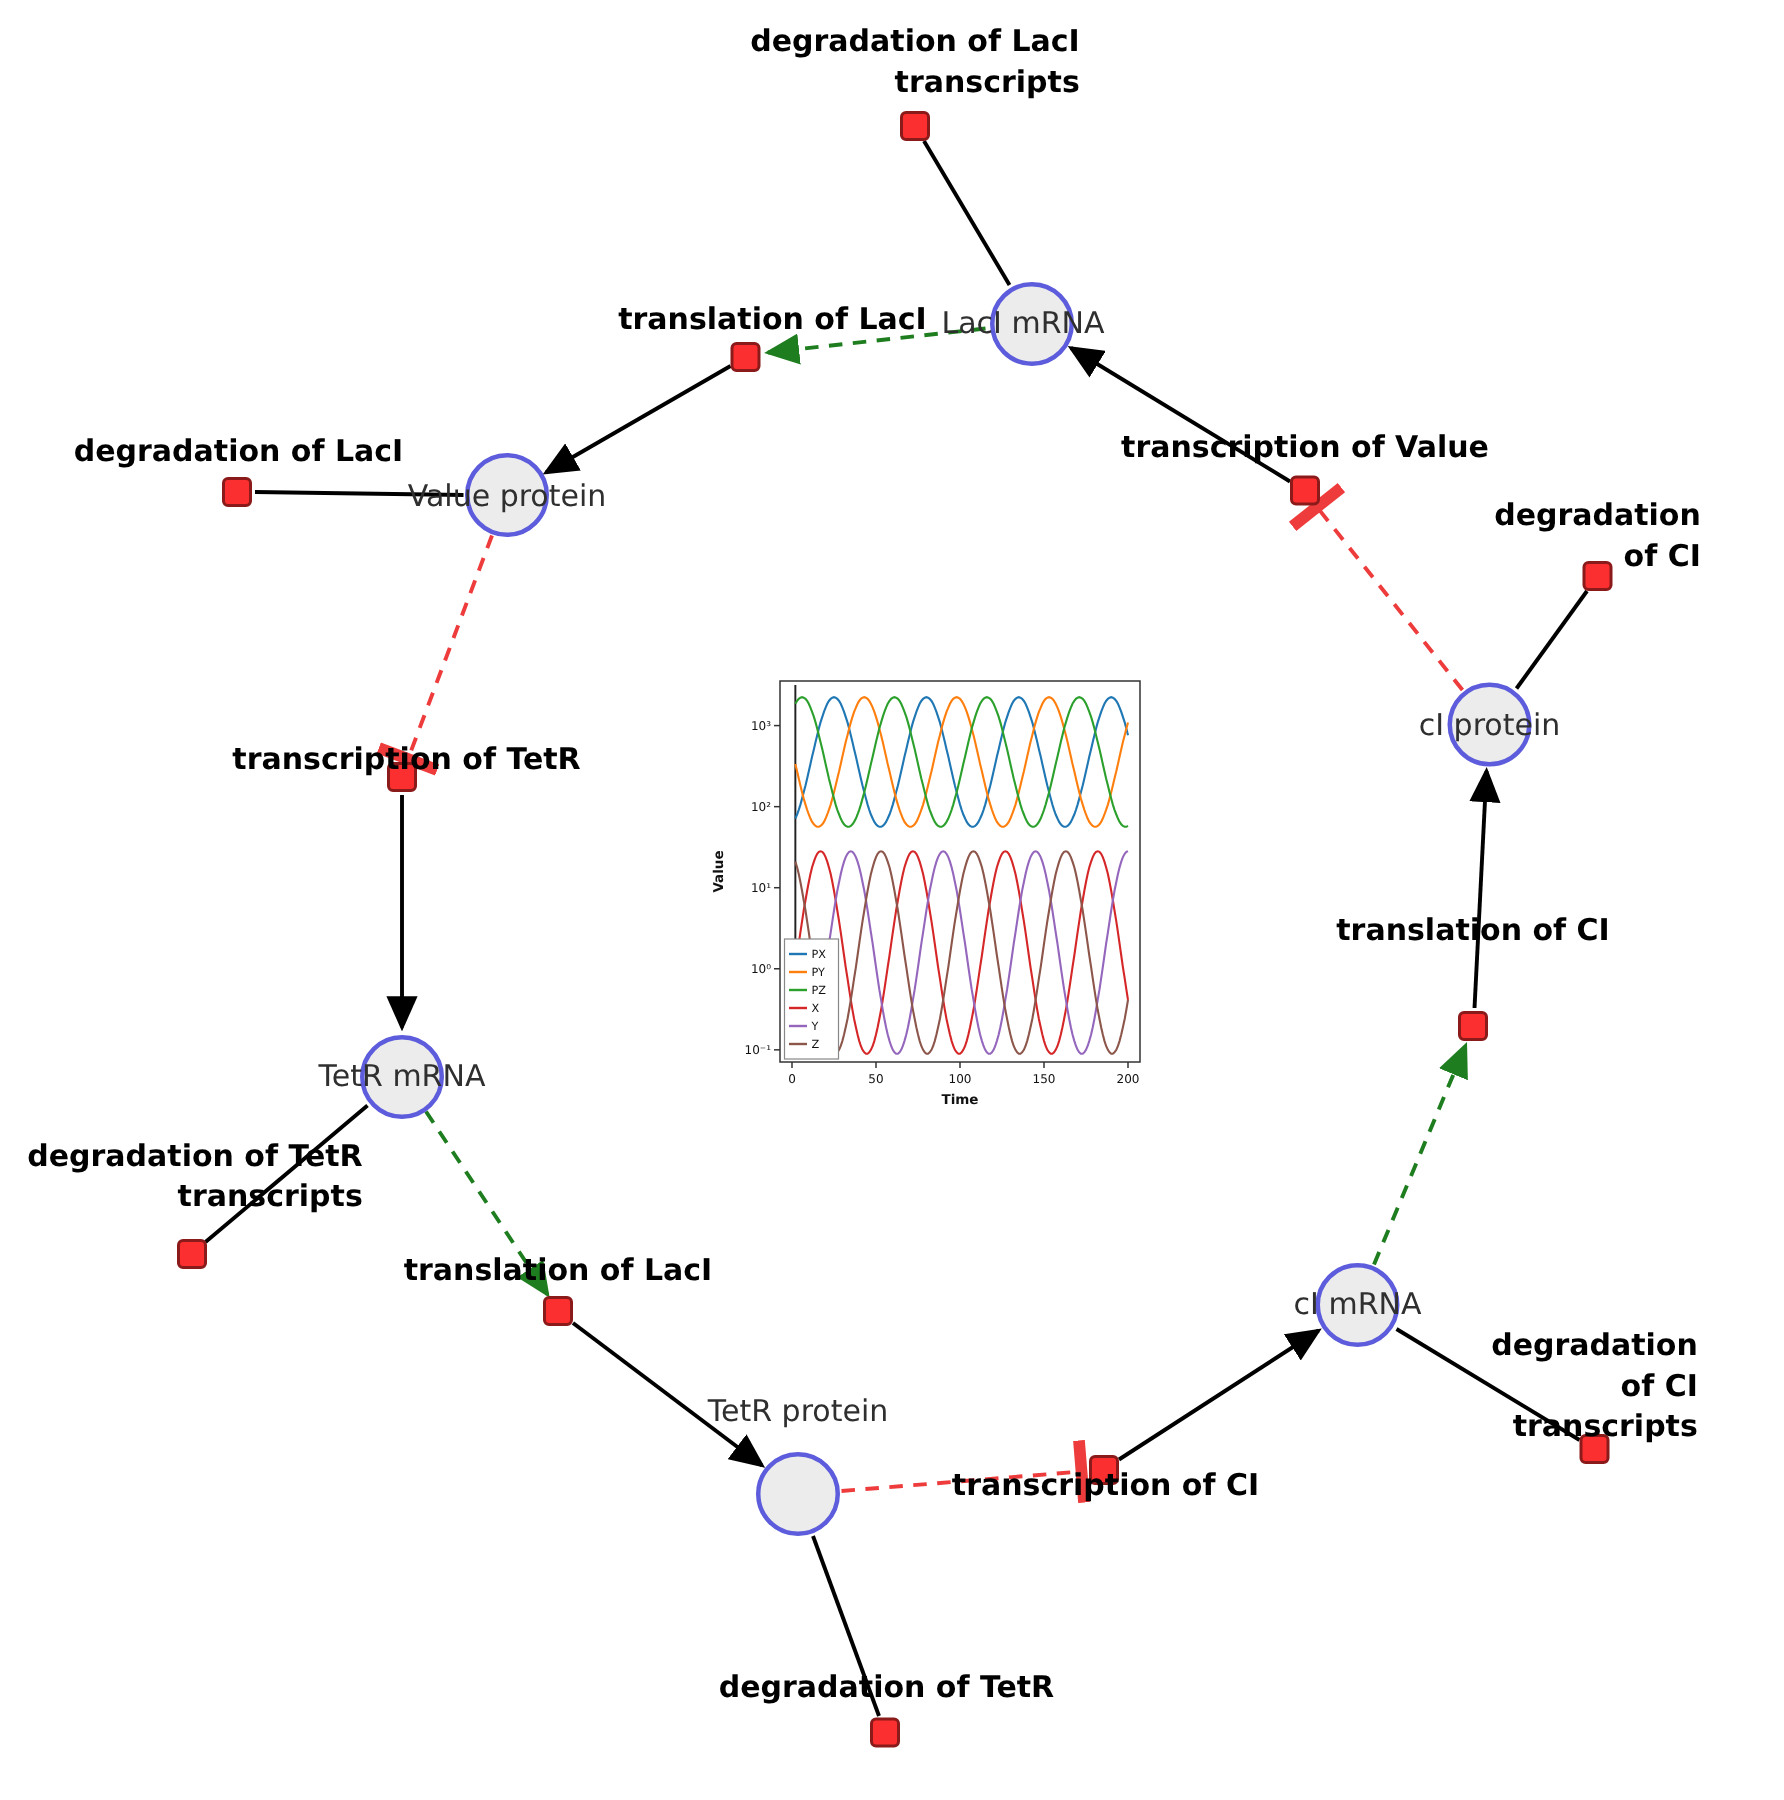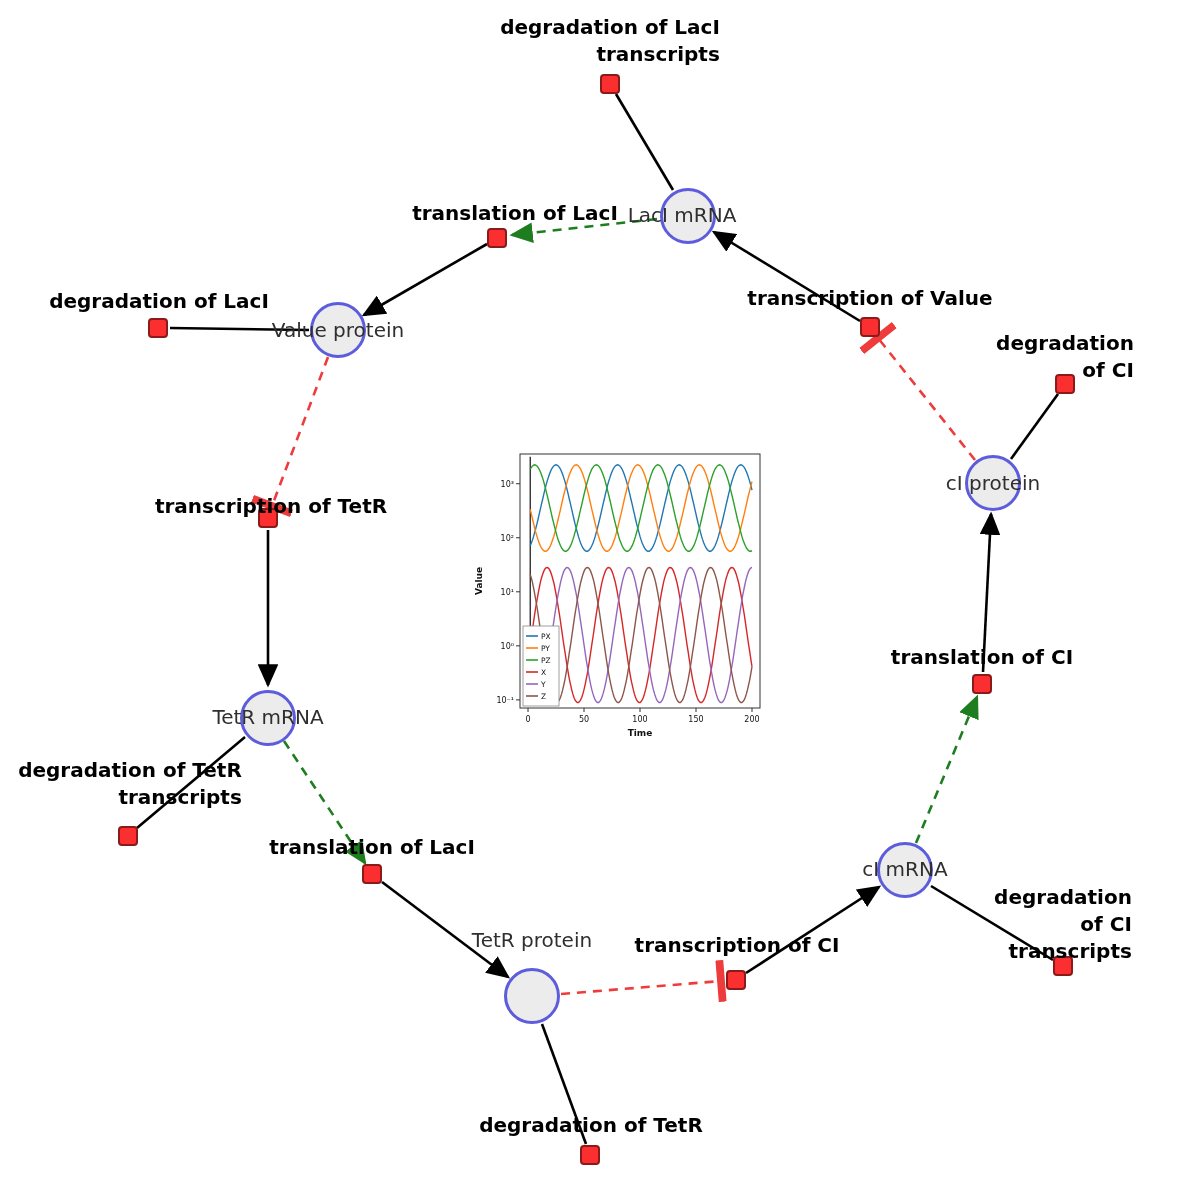--- a/index.html
+++ b/index.html
@@ -88,27 +88,27 @@
   <div class="slabel" style="left:905px;top:869px;">cI mRNA</div>
   <div class="slabel" style="left:993px;top:483px;">cI protein</div>
 
   <div class="rlabel" style="left:610px;top:41px;">degradation of LacI
 transcripts</div>
   <div class="rlabel" style="left:515px;top:213px;">translation of LacI</div>
   <div class="rlabel" style="left:870px;top:298px;">transcription of Value</div>
   <div class="rlabel" style="left:159px;top:301px;">degradation of LacI</div>
   <div class="rlabel" style="left:1065px;top:357px;">degradation of CI</div>
   <div class="rlabel" style="left:271px;top:492px;margin-top:14px;">transcription of TetR</div>
-  <div class="rlabel" style="left:982px;top:657px;">translation of CI</div>
+  <div class="rlabel" style="left:982px;top:620px;">translation of CI</div>
   <div class="rlabel" style="left:130px;top:784px;">degradation of TetR
 transcripts</div>
   <div class="rlabel" style="left:372px;top:847px;">translation of LacI</div>
   <div class="rlabel" style="left:1063px;top:924px;">degradation of CI
 transcripts</div>
-  <div class="rlabel" style="left:737px;top:945px;">transcription of CI</div>
+  <div class="rlabel" style="left:737px;top:990px;">transcription of CI</div>
   <div class="rlabel" style="left:591px;top:1125px;">degradation of TetR</div>
 
   <div id="chart-box">
     <svg id="chart-svg">
         <rect x="50" y="14" width="240" height="254" fill="none" stroke="#333" stroke-width="1"></rect>
         <line x1="46" y1="259.8936170212766" x2="50" y2="259.8936170212766" stroke="#333" stroke-width="1"></line>
         <text x="44" y="262.8936170212766" text-anchor="end" font-size="8" fill="#111">10⁻¹</text>
         <line x1="46" y1="205.85106382978722" x2="50" y2="205.85106382978722" stroke="#333" stroke-width="1"></line>
         <text x="44" y="208.85106382978722" text-anchor="end" font-size="8" fill="#111">10⁰</text>
         <line x1="46" y1="151.80851063829786" x2="50" y2="151.80851063829786" stroke="#333" stroke-width="1"></line>

